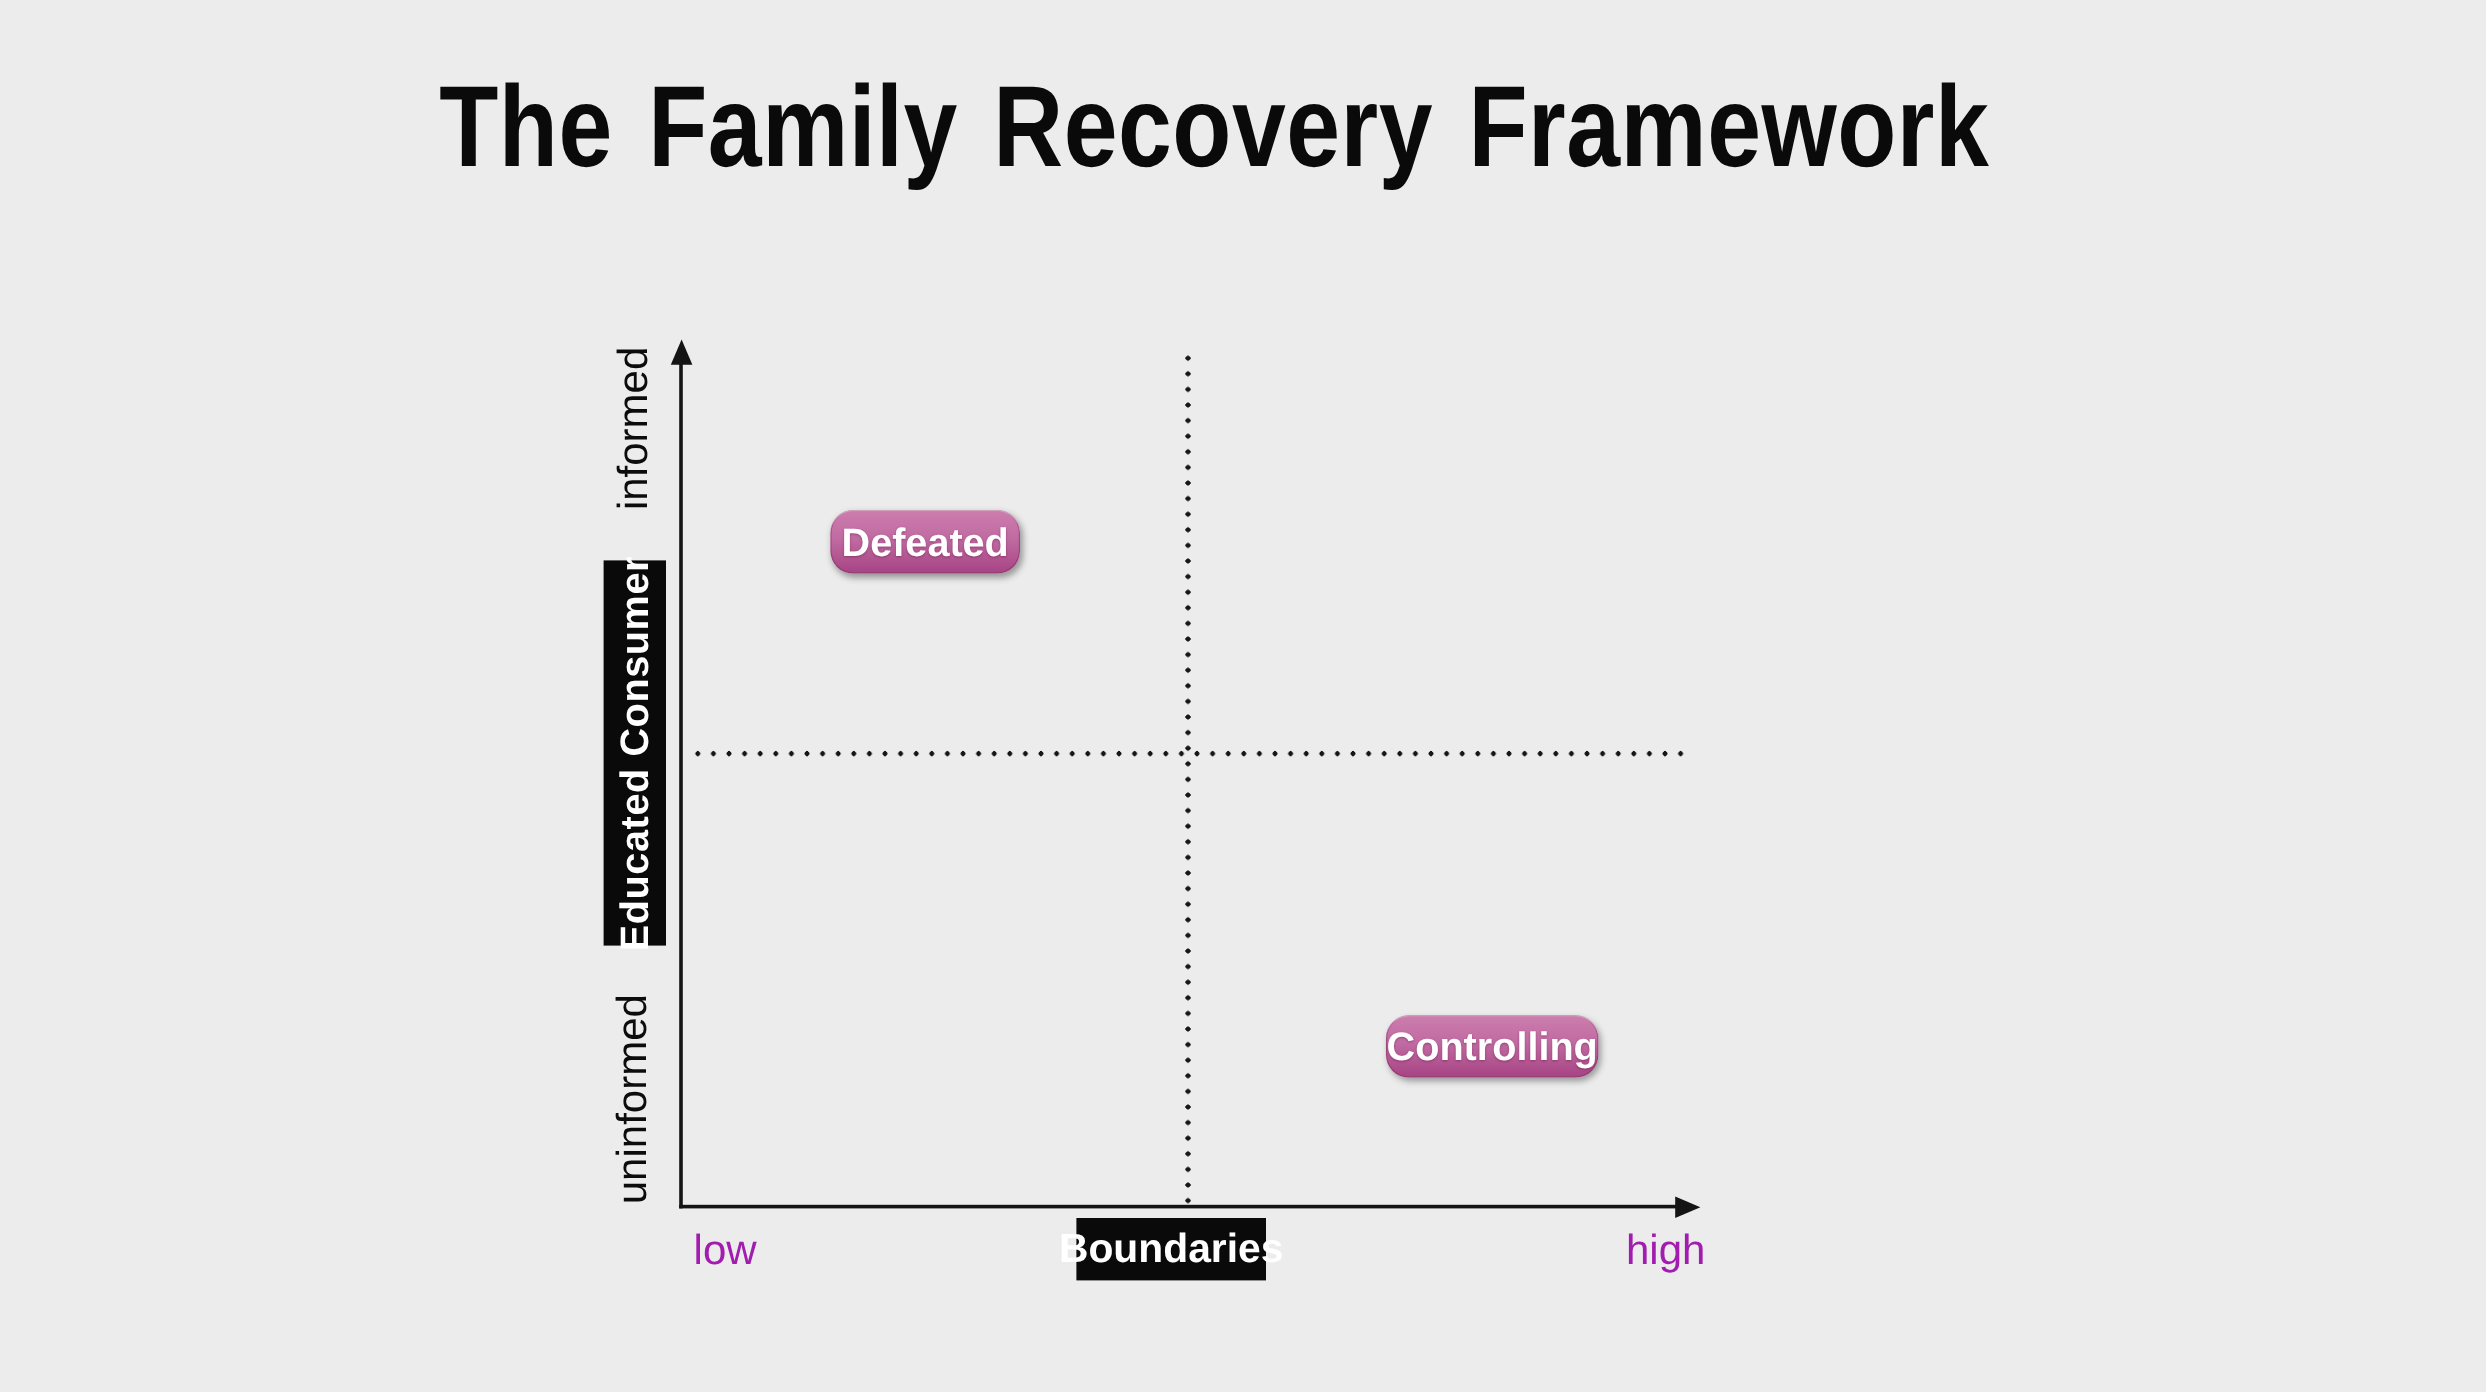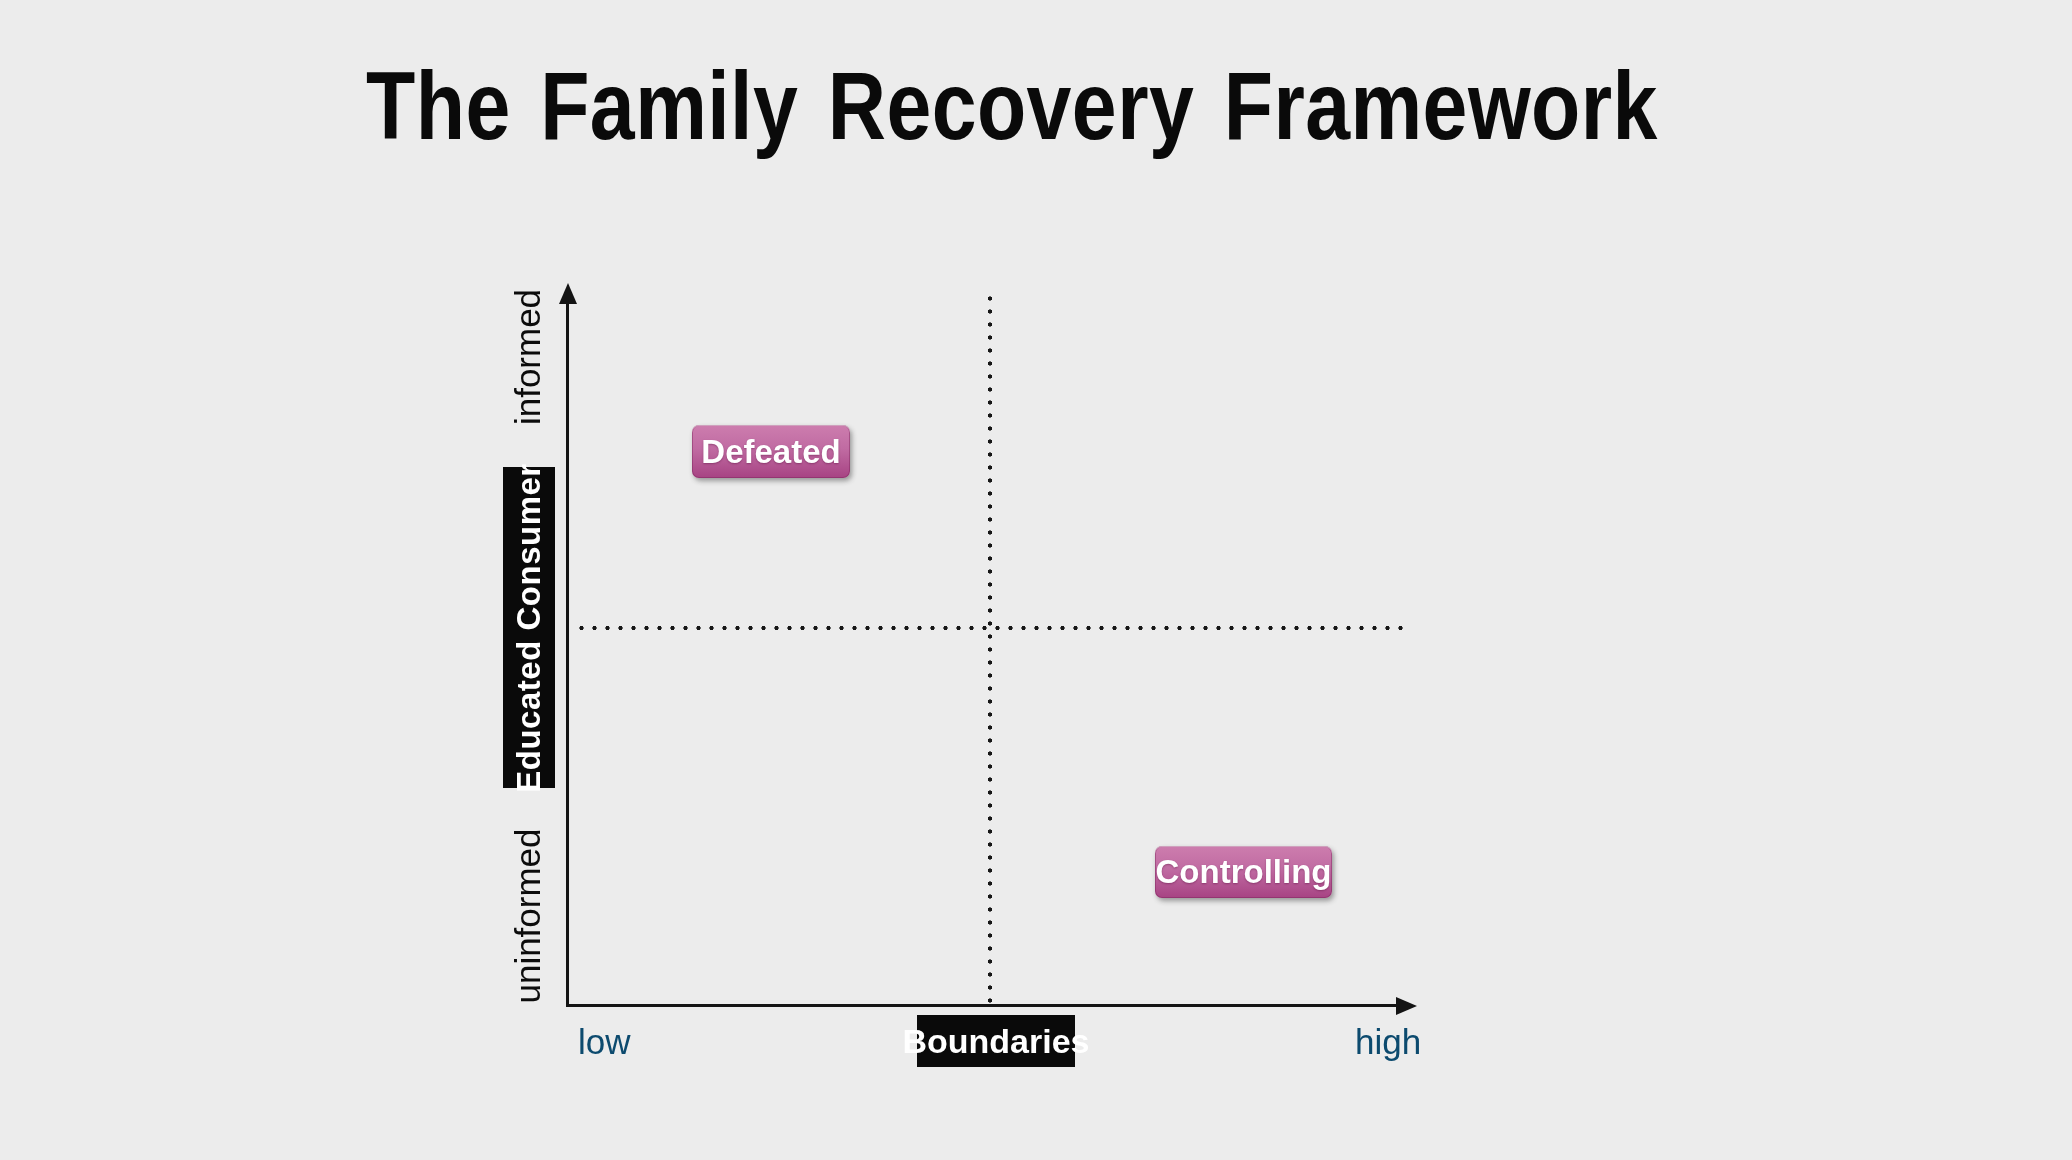--- a/index.html
+++ b/index.html
@@ -91,21 +91,21 @@
     transform: rotate(-90deg);
     white-space: nowrap;
     font-size: 35px;
     color: #0c0c0c;
   }
   .informed-wrap   { left: 505px; top: 287px; width: 46px; height: 140px; }
   .uninformed-wrap { left: 505px; top: 828px; width: 46px; height: 176px; }
 
   .h-end-label {
     font-size: 35px;
-    color: #0c4a6e;
+    color: #a21caf;
     white-space: nowrap;
   }
   .low-label  { left: 578px;  top: 1022px; }
   .high-label { left: 1355px; top: 1022px; }
 
   
   .axis-title-box {
     background: #0a0a0a;
     color: #ffffff;
     display: flex;
@@ -117,35 +117,35 @@
     left: 503px; top: 467px;
     width: 52px; height: 321px;
   }
   .y-title-box > span {
     transform: rotate(-90deg);
     white-space: nowrap;
     font-size: 33px;
     letter-spacing: 0.5px;
   }
   .x-title-box {
-    left: 917px; top: 1015px;
+    left: 897px; top: 1015px;
     width: 158px; height: 52px;
   }
   .x-title-box > span {
     white-space: nowrap;
     font-size: 34px;
   }
 
   
   .badge {
     position: absolute;
     display: flex;
     align-items: center;
     justify-content: center;
-    border-radius: 7px;
+    border-radius: 19px;
     color: #ffffff;
     font-weight: 700;
     font-size: 33px;
     white-space: nowrap;
     background: linear-gradient(180deg, #cd7dae 0%, #c06ba2 45%, #a74383 100%);
     box-shadow:
       inset 0 1px 0 rgba(255,255,255,0.45),
       inset 0 0 0 1px rgba(125,35,90,0.45),
       2px 3px 5px rgba(50,50,50,0.45);
     text-shadow: 0 1px 2px rgba(90,20,65,0.45);

